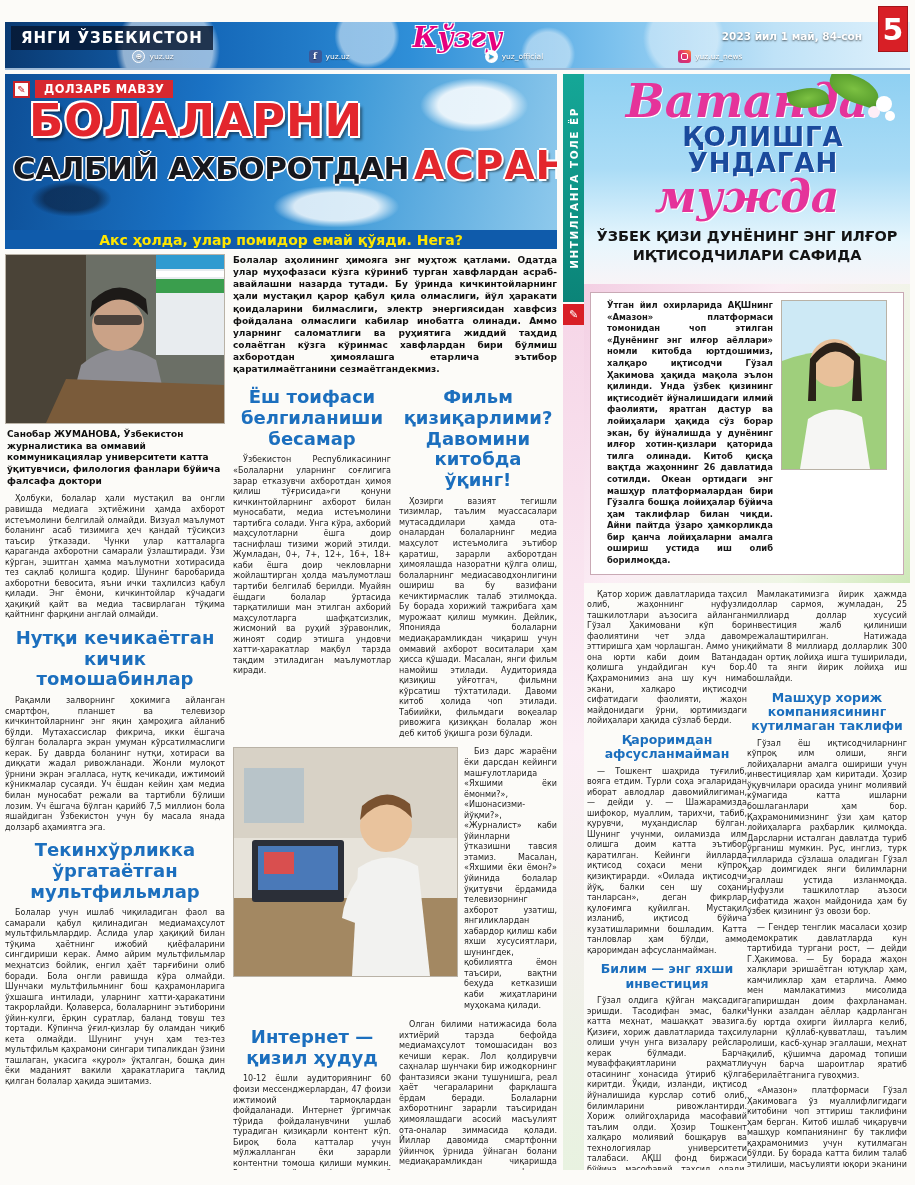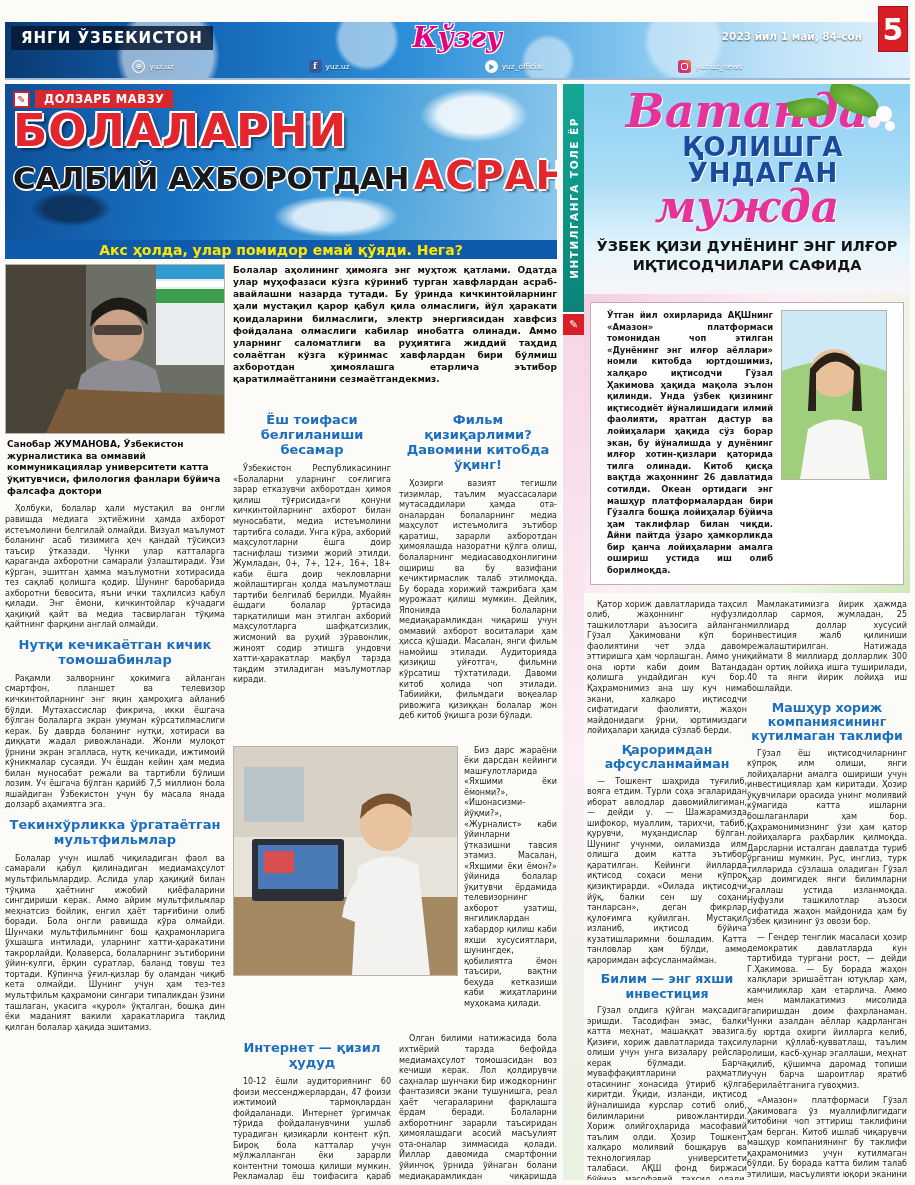--- a/index.html
+++ b/index.html
@@ -1,21 +1,21 @@
 <!DOCTYPE html>
 <html><head>
 <meta charset="utf-8">
 <style>
   * { margin:0; padding:0; box-sizing:border-box; }
   html,body { width:915px; }
   body { height:1185px; background:#ffffff; font-family:"DejaVu Sans", sans-serif; color:#1a1a1a; overflow:hidden; }
   .page { width:915px; height:1185px; position:relative; background:#fcfbf8; padding:0 5px; overflow:hidden; }
 
   
-  .header { position:relative; margin-top:22px; height:58px;
+  .header { position:relative; margin-top:22px; height:48px;
     background:linear-gradient(90deg,#0a3a72 0%,#1467b8 22%,#2f8fd8 45%,#7fc3ee 68%,#bfe2f7 85%,#dff1fc 100%);
     border-bottom:2px solid #9db9d6; }
   .header:before { content:""; position:absolute; inset:0;
     background:
       radial-gradient(circle at 18% 60%, rgba(255,255,255,.55) 0 6%, transparent 7%),
       radial-gradient(circle at 40% 30%, rgba(255,255,255,.5) 0 5%, transparent 6%),
       radial-gradient(circle at 60% 70%, rgba(255,255,255,.45) 0 4%, transparent 5%),
       radial-gradient(circle at 75% 35%, rgba(255,255,255,.4) 0 5%, transparent 6%);
     pointer-events:none; }
   .masthead { position:absolute; left:6px; top:4px; background:rgba(6,22,48,.82); color:#fff;
@@ -52,38 +52,38 @@
       radial-gradient(ellipse 120px 60px at 85% 20%, rgba(255,255,255,.85) 0 30%, transparent 45%),
       radial-gradient(ellipse 150px 50px at 60% 85%, rgba(255,255,255,.8) 0 28%, transparent 42%),
       radial-gradient(ellipse 90px 40px at 12% 80%, rgba(10,20,40,.55) 0 30%, transparent 45%),
       radial-gradient(circle at 30% 40%, rgba(255,255,255,.35) 0 2px, transparent 3px),
       radial-gradient(circle at 55% 25%, rgba(255,255,255,.4) 0 2px, transparent 3px),
       radial-gradient(circle at 70% 60%, rgba(255,255,255,.35) 0 2px, transparent 3px); }
   .tag-row { position:relative; display:flex; align-items:center; gap:5px; padding:6px 0 0 8px; }
   .tag-icon { width:17px; height:17px; background:#fff; border:2px solid #c8242b; color:#c8242b;
     font-size:10px; display:flex; align-items:center; justify-content:center; }
   .tag-label { background:#d7282f; color:#fff; font-weight:bold; font-size:11.5px; padding:2px 9px; letter-spacing:.5px;text-align:center; }
-  .title1 { position:relative; font-size:45px; font-weight:900; color:#e3262d; line-height:1.0; padding-left:8px;
+  .title1 { position:relative; font-size:45px; font-weight:900; color:#e3262d; line-height:1.0; padding-left:24px;
     letter-spacing:1px;
     text-shadow:2px 0 0 #fff,-2px 0 0 #fff,0 2px 0 #fff,0 -2px 0 #fff,2px 2px 0 #fff,-2px -2px 0 #fff,4px 4px 3px rgba(0,0,0,.45); }
   .title2 { position:relative; padding-left:8px; white-space:nowrap; }
   .title2 .t2a { font-size:31px; font-weight:bold; color:#17171c; letter-spacing:-.5px;
     text-shadow:1.5px 0 0 #fff,-1.5px 0 0 #fff,0 1.5px 0 #fff,0 -1.5px 0 #fff; }
   .title2 .t2b { font-size:39px; font-weight:900; color:#e3262d; letter-spacing:1px;
     text-shadow:2px 0 0 #fff,-2px 0 0 #fff,0 2px 0 #fff,0 -2px 0 #fff,3px 3px 2px rgba(0,0,0,.45); }
   .subtitle-strip { height:19px; background:#0f5bab; display:flex; align-items:center; justify-content:center; }
   .subtitle-strip span { color:#ffe600; font-weight:bold; font-size:14px; }
 
   
   .left-cols { display:flex; gap:8px; margin-top:5px; flex:1; overflow:hidden; }
   .c1 { width:220px; overflow:hidden; }
-  .c23 { flex:1; display:flex; flex-direction:column; overflow:hidden;gap:16px; }
+  .c23 { flex:1; display:flex; flex-direction:column; overflow:hidden; }
   p.body { font-size:8px; line-height:1.32; text-align:justify; color:#222; margin-bottom:5px; text-indent:10px; }
   p.lead { font-size:9px; line-height:1.35; font-weight:bold; text-align:justify; color:#111; margin-bottom:5px; }
-  h3.sub { color:#1c6fbe; font-size:13px; font-weight:bold; text-align:center; line-height:1.15; margin:7px 4px 6px; }
+  h3.sub { color:#1c6fbe; font-size:18px; font-weight:bold; text-align:center; line-height:1.15; margin:7px 4px 6px; }
   .author-caption { font-size:9px; font-weight:bold; line-height:1.3; color:#101010; margin:5px 2px 7px; }
 
   .photo-frame { width:100%; border:1px solid #b9b2a6; background:#ddd; overflow:hidden; }
   .author-photo { height:170px; }
   .row-split { display:flex; gap:8px; }
   .row-split > div { flex:1; overflow:hidden; }
   .photo-row { display:flex; gap:6px; margin:3px 0 4px; }
   .child-photo { width:225px; height:230px; flex:none; }
   .photo-side { flex:1; overflow:hidden; }
   .row-bottom { display:flex; gap:8px; flex:1; overflow:hidden; }

